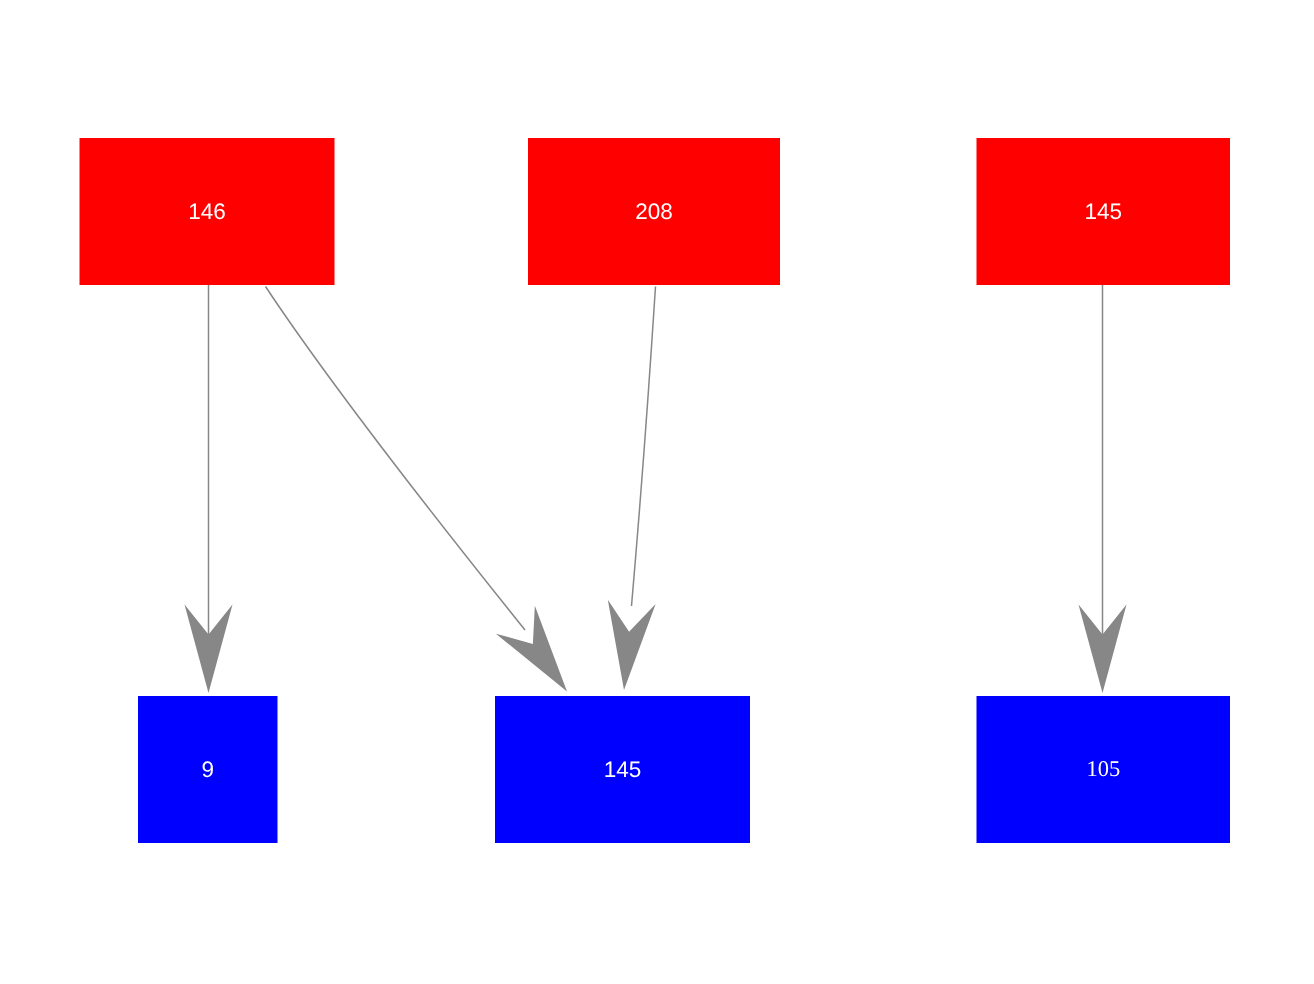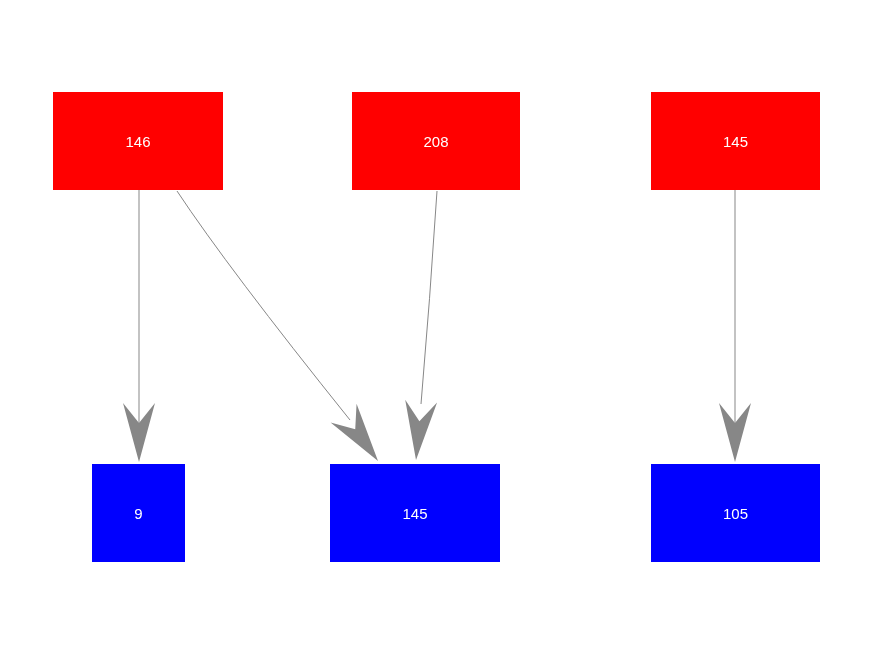--- a/index.html
+++ b/index.html
@@ -53,16 +53,16 @@
       <div class="node" style="left: 651px; top: 92px; width: 169px; height: 98px; background: rgb(255, 0, 0);">
         <span class="node-label" style="color: rgb(255, 255, 255);">145</span>
       </div>
       <div class="node" style="left: 92px; top: 464px; width: 93px; height: 98px; background: rgb(0, 0, 255);">
         <span class="node-label" style="color: rgb(255, 255, 255);">9</span>
       </div>
       <div class="node" style="left: 330px; top: 464px; width: 170px; height: 98px; background: rgb(0, 0, 255);">
         <span class="node-label" style="color: rgb(255, 255, 255);">145</span>
       </div>
       <div class="node" style="left: 651px; top: 464px; width: 169px; height: 98px; background: rgb(0, 0, 255);">
-        <span class="node-label" style="color: rgb(255, 255, 255);">105</span>
+        <span class="node-label" style="color: rgb(255, 255, 255); font-family: Liberation Serif, serif;">105</span>
       </div>
     </div>
 </div>
 
 </body></html>

